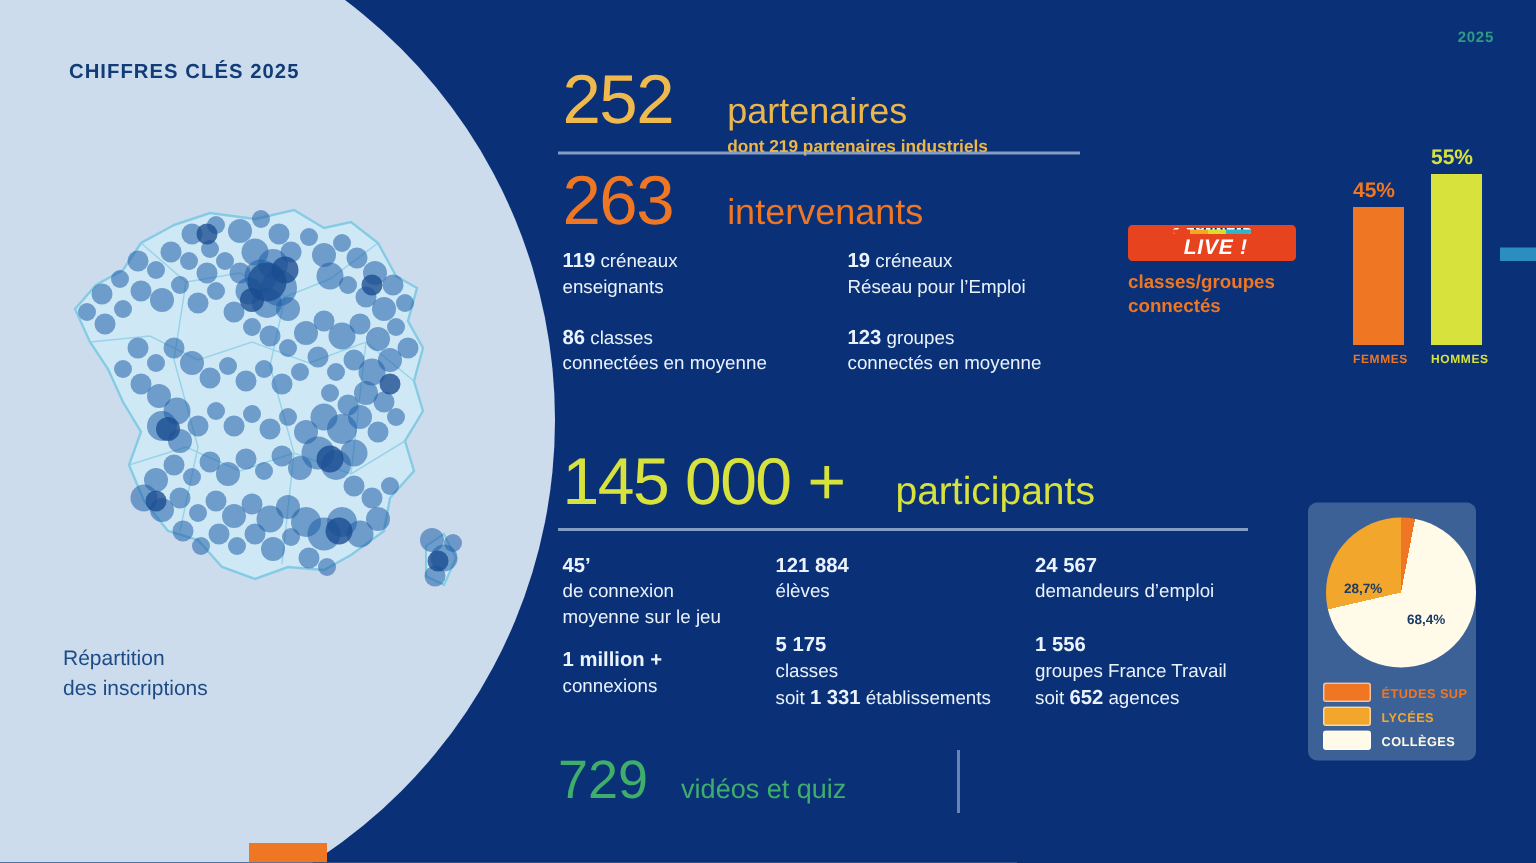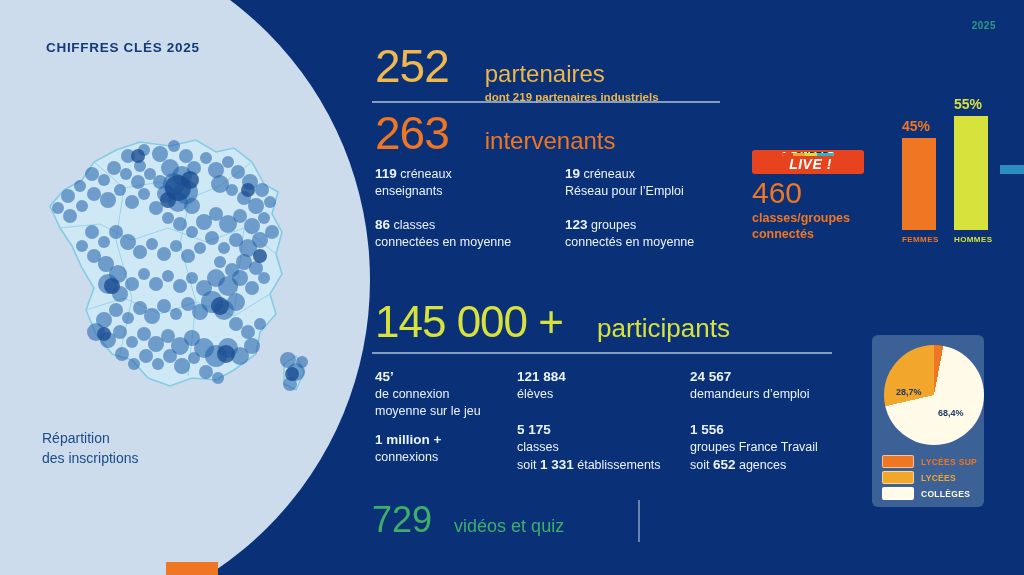--- a/index.html
+++ b/index.html
@@ -332,21 +332,20 @@
 
   <div class="live-badge">
     <span class="live-super">
       <span class="live-dot"></span>
       <span class="live-super-txt">SUPER</span>
       <span class="live-stripe"></span>
     </span>
     <span class="live-live">LIVE !</span>
   </div>
   <div id="num460">
-    <div class="n">460</div>
     <div class="t">
       <span>classes/groupes</span><br>
       <span>connectés</span>
     </div>
   </div>
 
   <div class="bars">
     <div class="bar-col" style="left:6px;">
       <div class="bar-val" style="bottom:96px;color:#ef7622;">45%</div>
       <div class="bar-rect" style="height:92px;background:#ef7622;"></div>
@@ -396,21 +395,21 @@
     <span class="ln"><span>soit </span><b>652</b><span> agences</span></span>
   </div>
 
   <div class="pie-panel">
     <div class="pie"></div>
     <div class="pie-lab" style="left:24px;top:52px;">28,7%</div>
     <div class="pie-lab" style="left:66px;top:73px;">68,4%</div>
     <div class="legend">
       <div class="leg-row">
         <span class="leg-sw" style="background:#ef7622;"></span>
-        <span class="leg-txt" style="color:#ef7622;">LYCÉES SUP</span>
+        <span class="leg-txt" style="color:#ef7622;">ÉTUDES SUP</span>
       </div>
       <div class="leg-row">
         <span class="leg-sw" style="background:#f3a62c;"></span>
         <span class="leg-txt" style="color:#f3a62c;">LYCÉES</span>
       </div>
       <div class="leg-row">
         <span class="leg-sw" style="background:#fffbe8;"></span>
         <span class="leg-txt" style="color:#fffbe8;">COLLÈGES</span>
       </div>
     </div>

